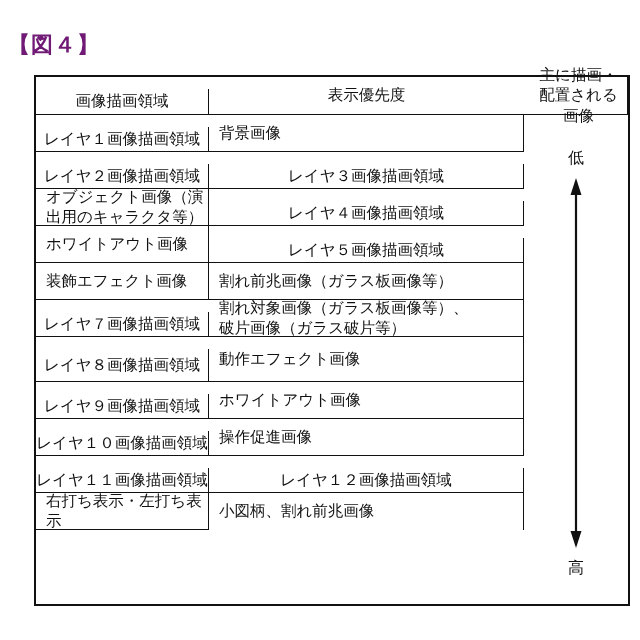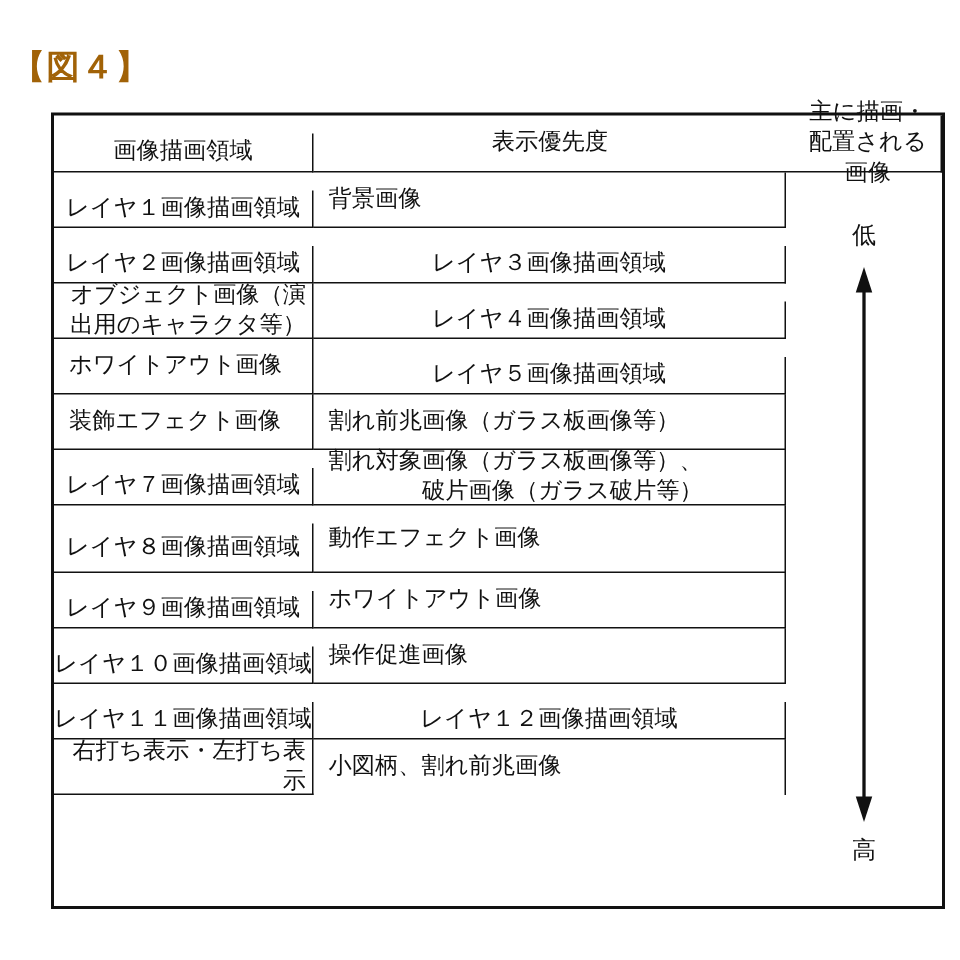--- a/index.html
+++ b/index.html
@@ -7,41 +7,41 @@
     width: 640px; height: 640px;
     background: #ffffff;
     font-family: "Liberation Sans", sans-serif;
     color: #111;
   }
   .page { position: relative; width: 640px; height: 640px; background: #fff; overflow: hidden; }
 
   .fig-label {
     position: absolute; left: 8px; top: 30px;
     font-size: 22px; font-weight: 600; letter-spacing: 1px;
-    color: #a16207;
+    color: #701a75;
   }
 
   .layer-table {
     position: absolute; left: 34px; top: 75px;
     width: 596px; height: 531px;
     display: grid;
     grid-template-columns: 173px 315px 1fr;
     grid-template-rows: 38px repeat(6, 37px) 45px repeat(6, 37px);
     border: 2px solid #111;
     background: #fff;
   }
 
   .cell {
     display: flex; align-items: center;
     font-size: 15.5px; line-height: 1.3;
     color: #111;
     border-bottom: 1.5px solid #111;
   }
   .c1 { justify-content: center; text-align: center; border-right: 1.5px solid #111; margin-top: 12px; }
-  .c2 { justify-content: flex-start; text-align: right; padding-left: 10px; padding-right: 4px; white-space: pre-line; border-right: 1.5px solid #111; }
+  .c2 { justify-content: flex-start; text-align: left; padding-left: 10px; padding-right: 4px; white-space: pre-line; border-right: 1.5px solid #111; }
   .hdr { justify-content: center; text-align: center; }
   .last { border-bottom: none; }
 
   .priority-cell {
     grid-column: 3; grid-row: 2 / span 13;
     display: flex; flex-direction: column; align-items: center;
     padding-top: 32px;
     border-bottom: none;
   }
   .priority-label { font-size: 16px; color: #111; line-height: 22px; }

